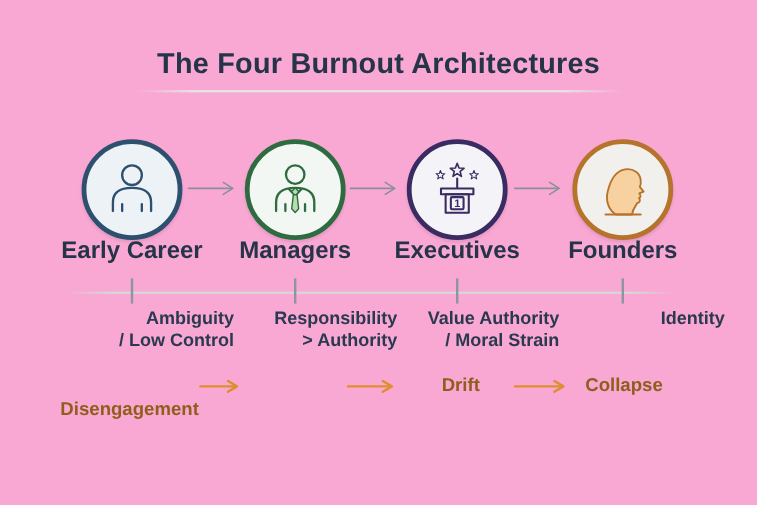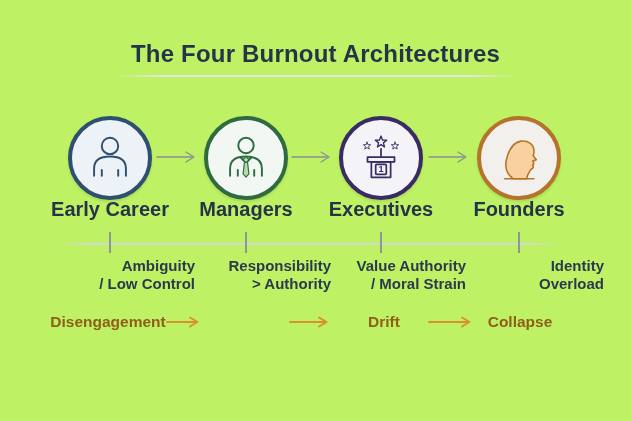--- a/index.html
+++ b/index.html
@@ -1,18 +1,18 @@
 <!DOCTYPE html>
 <html><head>
 <meta charset="utf-8">
 <style>
   html,body{margin:0;padding:0;background:#fdfdfd;}
   .canvas{
     position:relative;width:631px;height:421px;overflow:hidden;
-    background:#bef264;
+    background:#f9a8d4;
     font-family:"Liberation Sans", sans-serif;
     color:#263449;
   }
   .title{
     position:absolute;left:0;top:40px;width:631px;
     text-align:center;font-size:24px;font-weight:bold;letter-spacing:.2px;
     color:#263449;
   }
   .title-underline{
     position:absolute;left:114px;top:75px;width:404px;height:2px;
@@ -141,24 +141,23 @@
   <div class="mechanism" style="left:161px;">
     <div>Responsibility</div>
     <div>&gt; Authority</div>
   </div>
   <div class="mechanism" style="left:296px;">
     <div>Value Authority</div>
     <div>/ Moral Strain</div>
   </div>
   <div class="mechanism" style="left:434px;">
     <div>Identity</div>
-    <div>Overload</div>
   </div>
 
-  <div class="outcome-label" style="left: 28px; --accent: #8f5e1a;">Disengagement</div>
+  <div class="outcome-label" style="left: 28px; margin-top: 20px; --accent: #8f5e1a;">Disengagement</div>
   <svg class="outcome-arrow" style="left: 166px; --accent: #dd8f2e;" width="36" height="14" viewBox="0 0 36 14" fill="none" stroke="currentColor" stroke-width="2" stroke-linecap="round" stroke-linejoin="round">
     <line x1="1" y1="7" x2="29" y2="7"></line>
       <path d="M24,2.5 L31.5,7 L24,11.5"></path>
   </svg>
   <svg class="outcome-arrow" style="left: 289px; --accent: #dd8f2e;" width="42" height="14" viewBox="0 0 42 14" fill="none" stroke="currentColor" stroke-width="2" stroke-linecap="round" stroke-linejoin="round">
     <line x1="1" y1="7" x2="35" y2="7"></line>
       <path d="M30,2.5 L37.5,7 L30,11.5"></path>
   </svg>
   <div class="outcome-label" style="left: 304px; --accent: #8f5e1a;">Drift</div>
   <svg class="outcome-arrow" style="left: 428px; --accent: #dd8f2e;" width="46" height="14" viewBox="0 0 46 14" fill="none" stroke="currentColor" stroke-width="2" stroke-linecap="round" stroke-linejoin="round">

